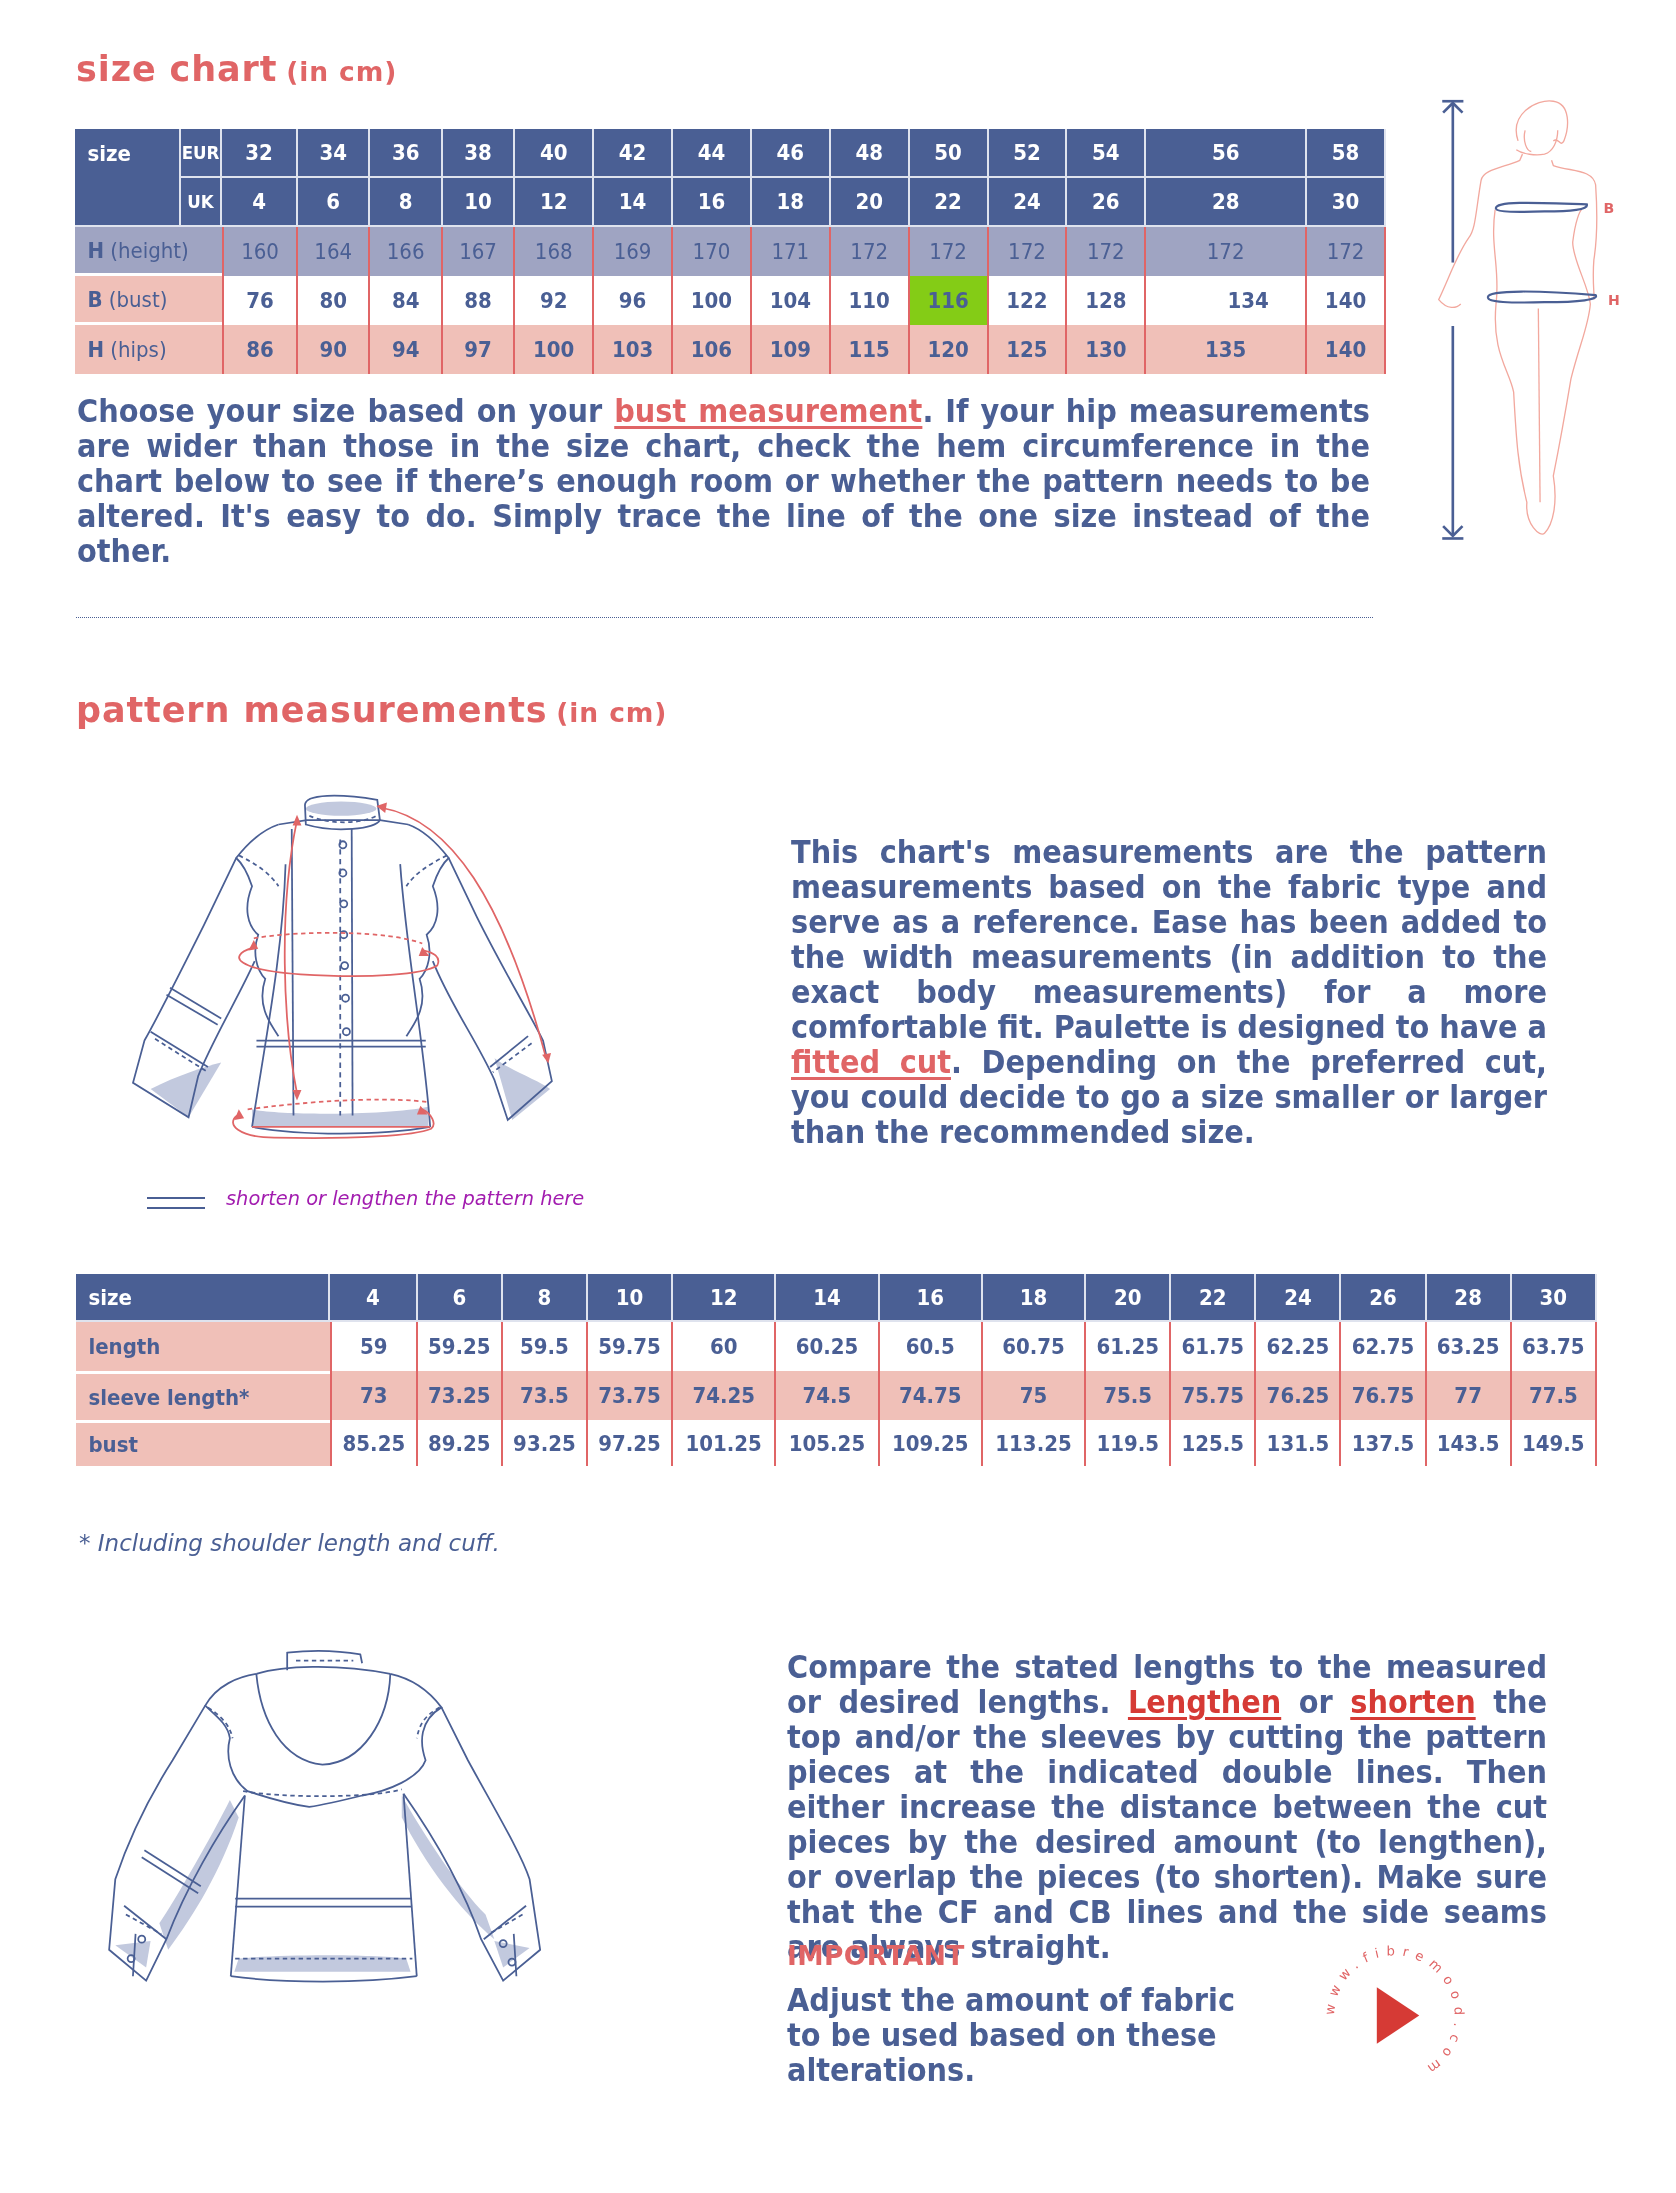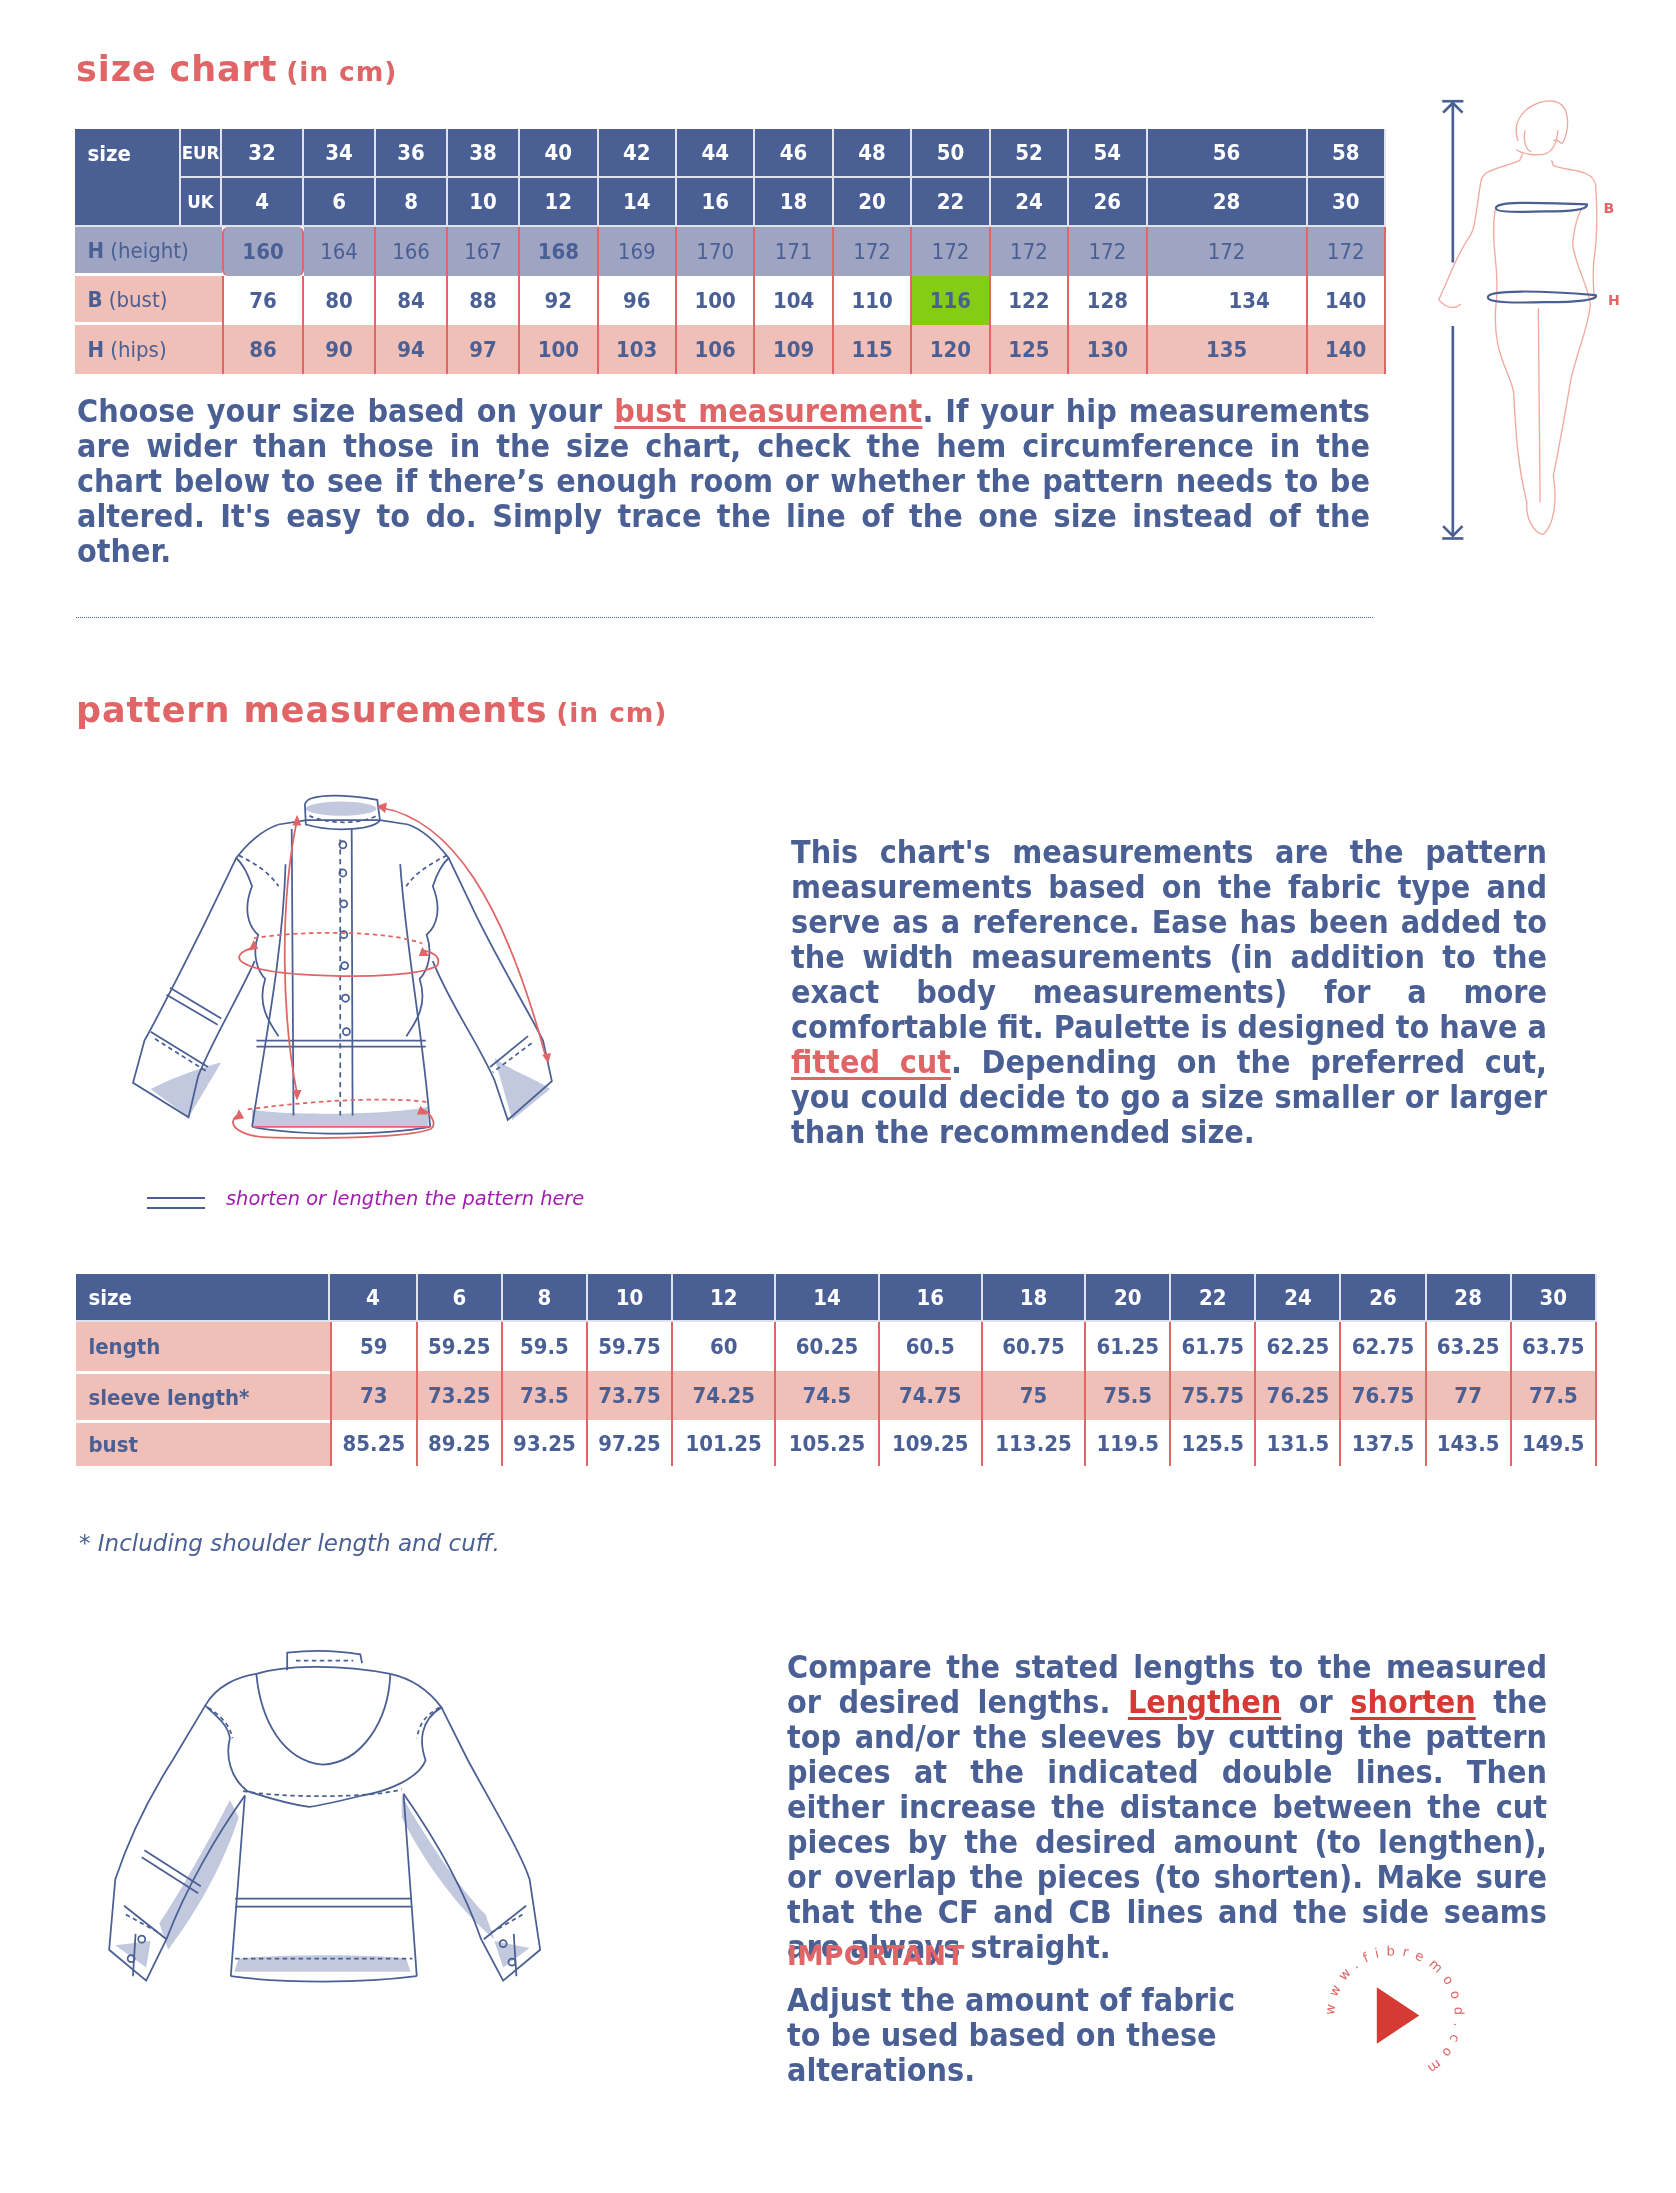--- a/index.html
+++ b/index.html
@@ -84,25 +84,25 @@
         <td class="hdr">18</td>
         <td class="hdr">20</td>
         <td class="hdr">22</td>
         <td class="hdr">24</td>
         <td class="hdr">26</td>
         <td class="hdr">28</td>
         <td class="hdr">30</td>
       </tr>
     <tr style="height:49px" class="row-height rowsep">
       <td class="row-label" colspan="2"><b>H</b> <span>(height)</span></td>
-    <td class="vred vred-first" style="font-weight: bold; border-radius: 6px;">160</td>
+    <td class="vred vred-first" style="font-weight: normal;">160</td>
         <td class="vred" style="font-weight: normal;">164</td>
         <td class="vred" style="font-weight: normal;">166</td>
         <td class="vred" style="font-weight: normal;">167</td>
-        <td class="vred" style="font-weight: bold;">168</td>
+        <td class="vred" style="font-weight: normal;">168</td>
         <td class="vred" style="font-weight: normal;">169</td>
         <td class="vred" style="font-weight: normal;">170</td>
         <td class="vred" style="font-weight: normal;">171</td>
         <td class="vred" style="font-weight: normal;">172</td>
         <td class="vred" style="font-weight: normal;">172</td>
         <td class="vred" style="font-weight: normal;">172</td>
         <td class="vred" style="font-weight: normal;">172</td>
         <td class="vred" style="font-weight: normal;">172</td>
         <td class="vred" style="font-weight: normal;">172</td>
       </tr>

